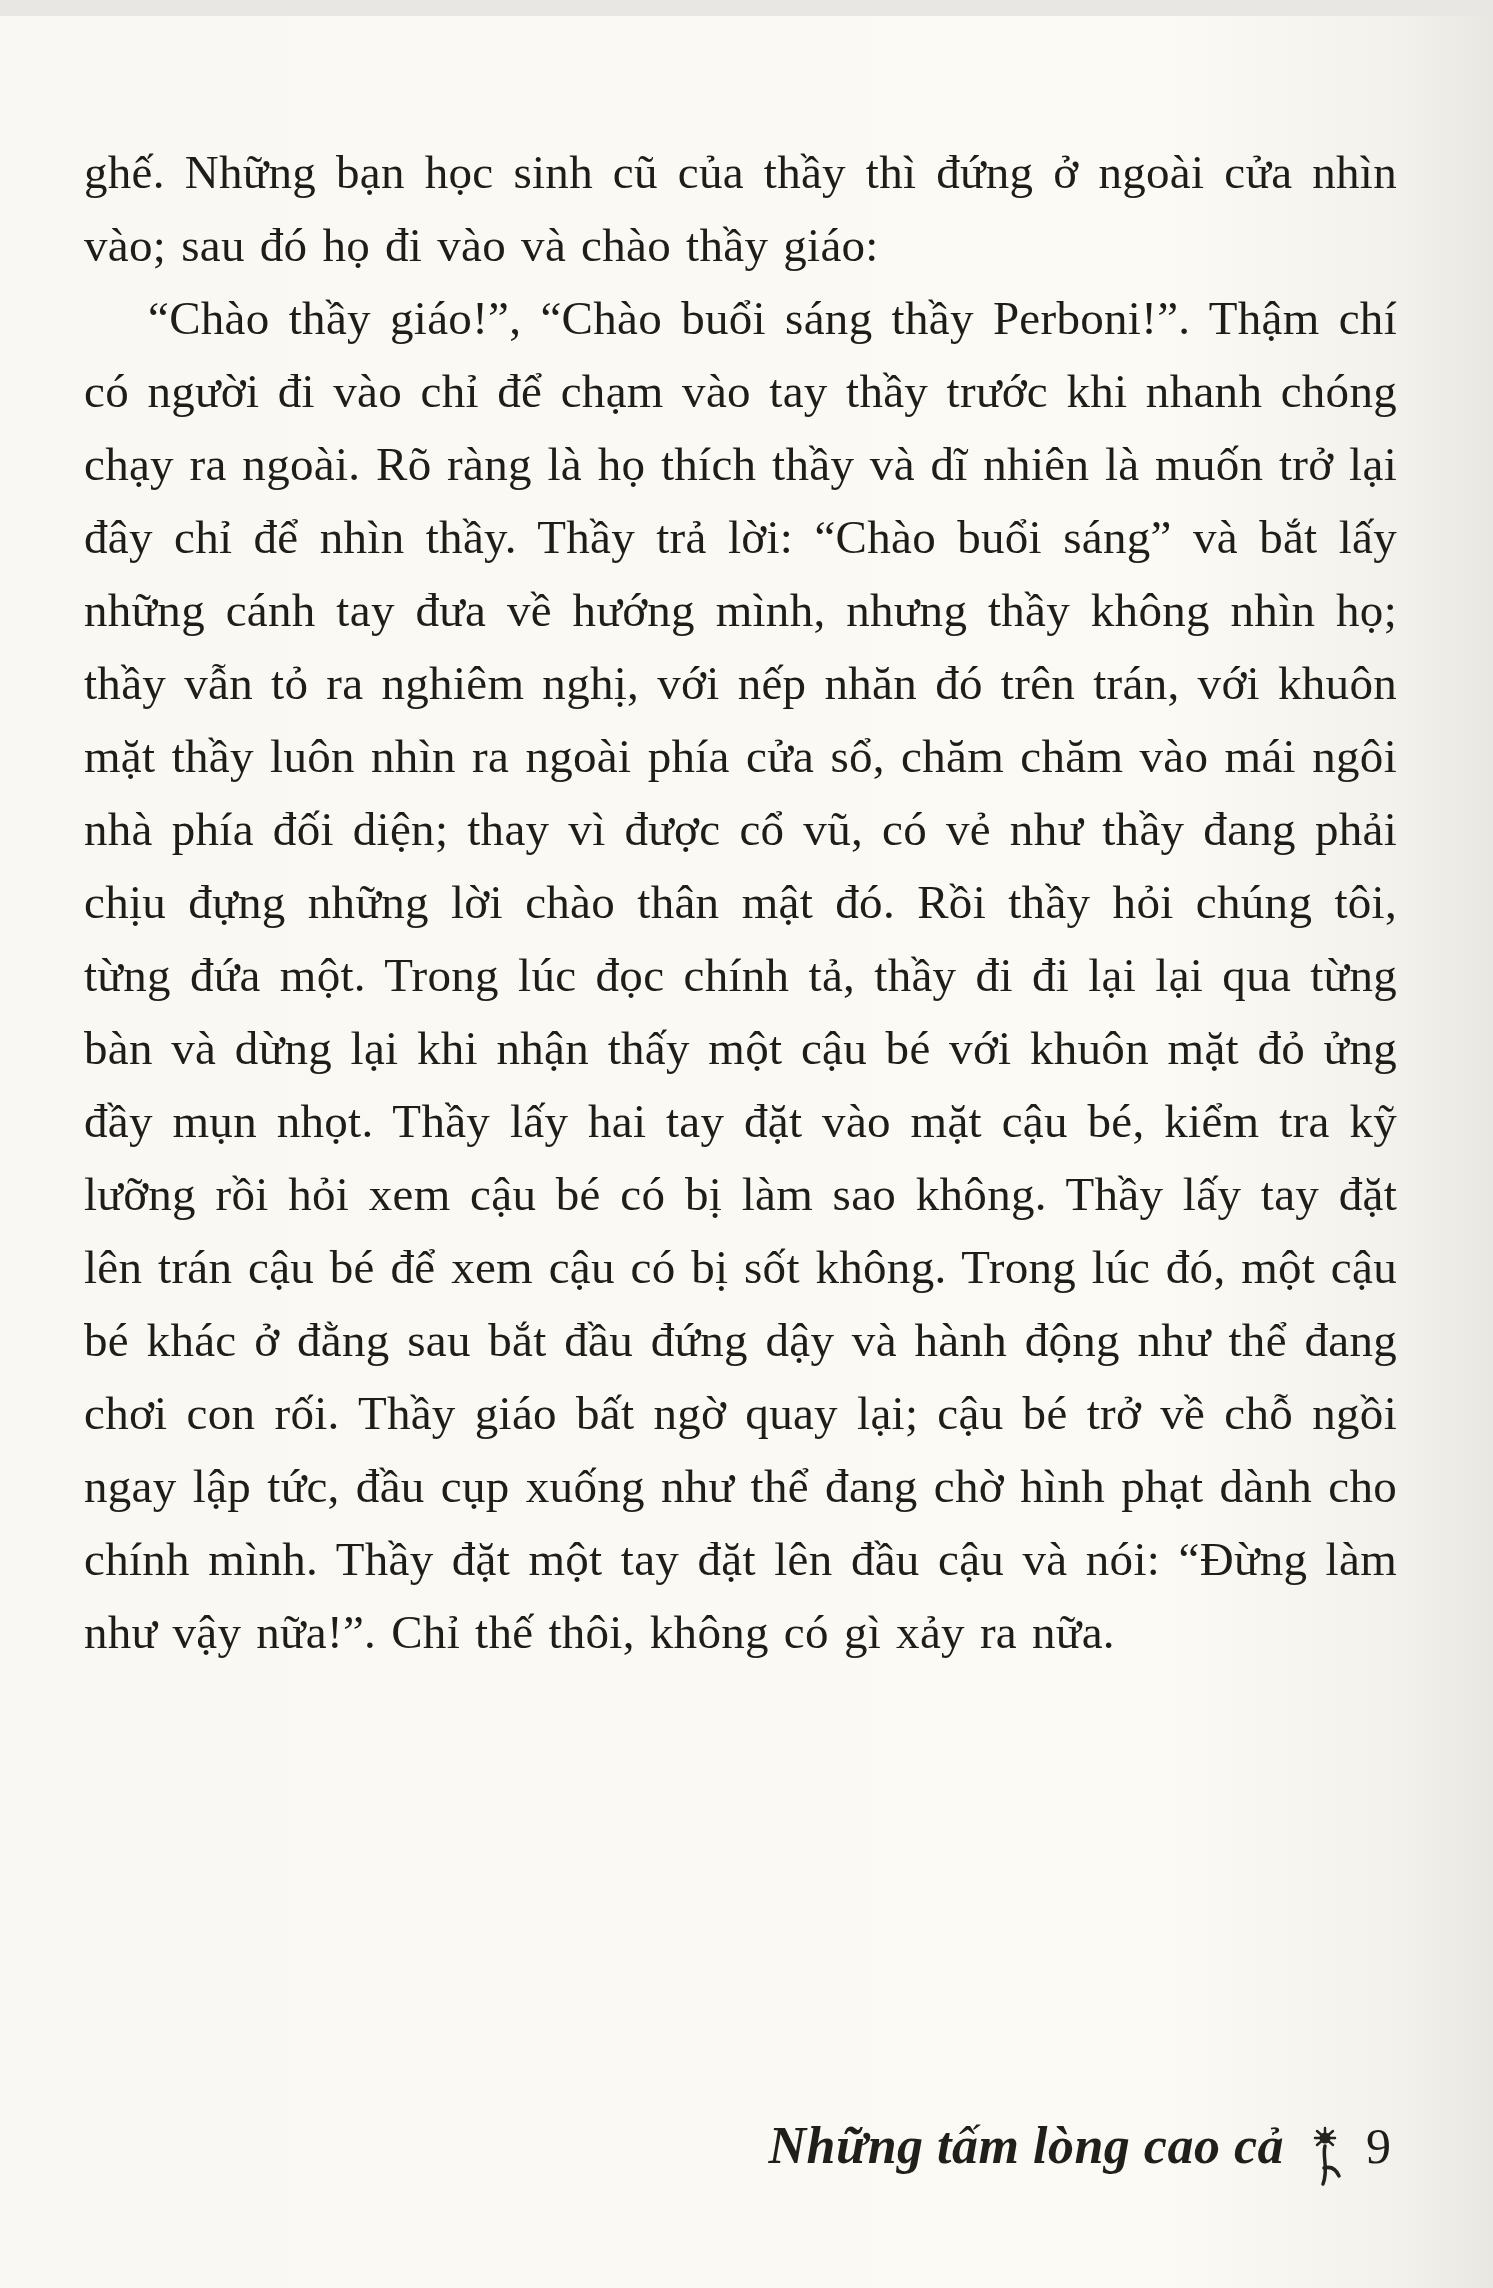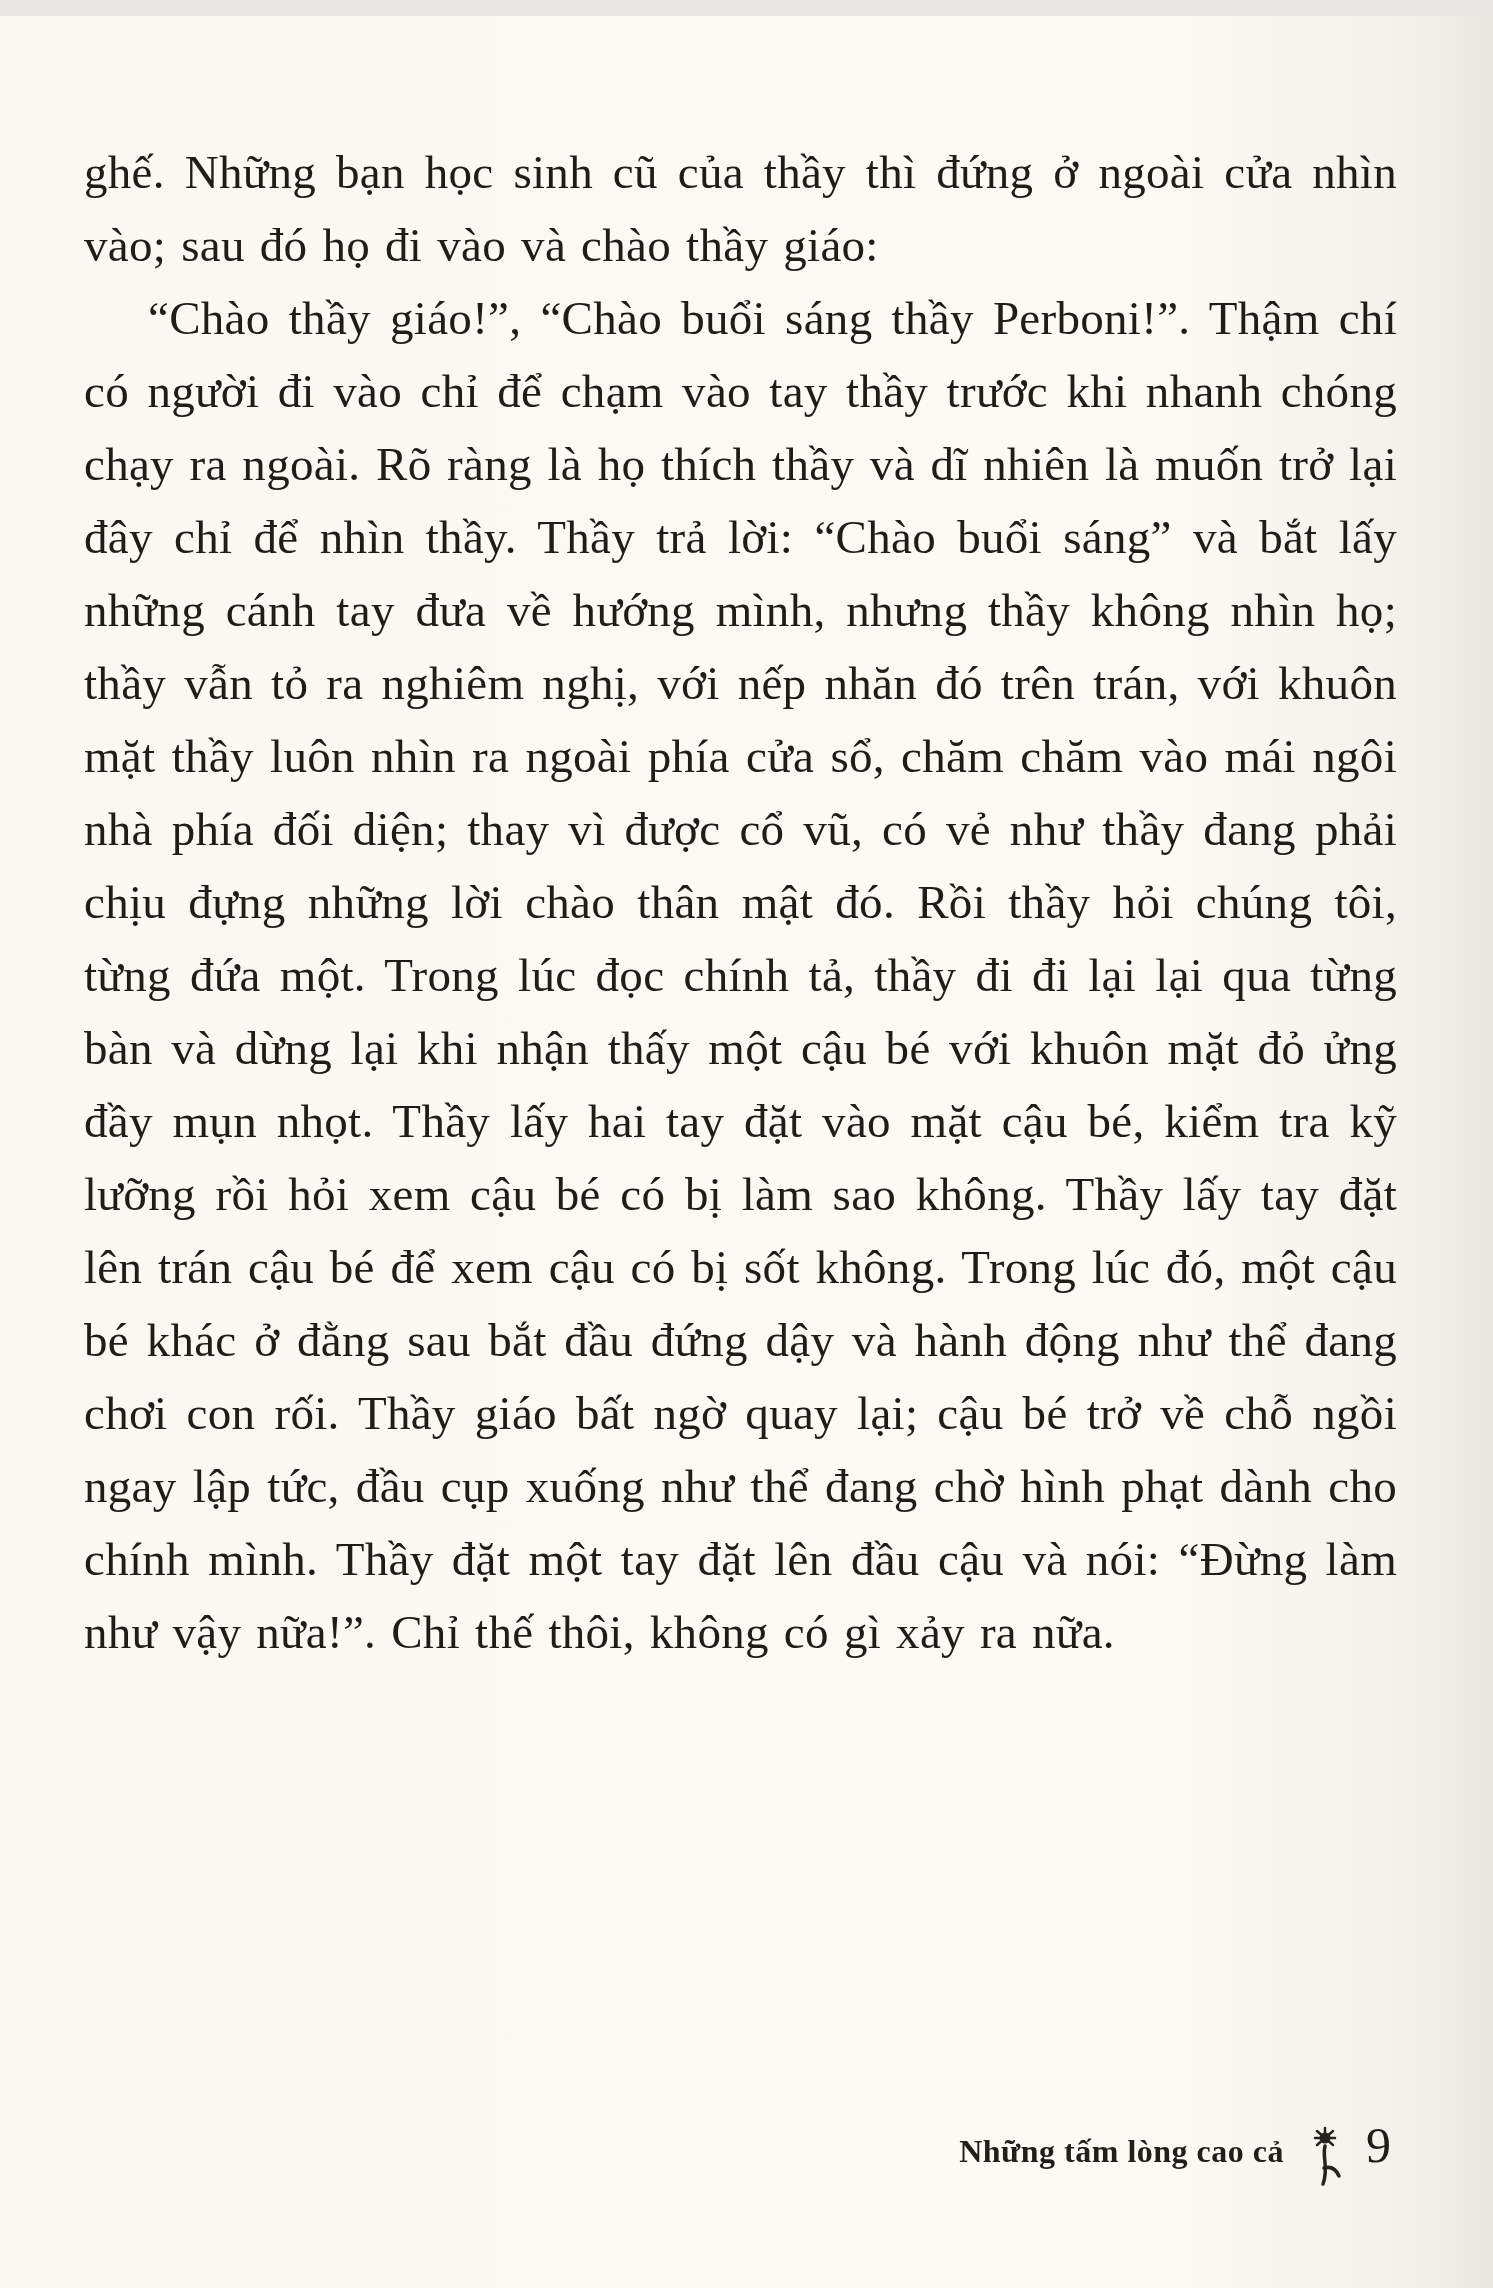--- a/index.html
+++ b/index.html
@@ -37,22 +37,23 @@
   }
   .footer {
     position: absolute;
     top: 2100px;
     right: 102px;
     display: flex;
     align-items: baseline;
     gap: 20px;
   }
   .book-title {
-    font-size: 32px;
+    font-size: 52px;
     font-weight: bold;
+    font-style: italic;
     letter-spacing: 0.5px;
     color: #201f1c;
   }
   .flower {
     display: inline-block;
     align-self: flex-end;
     transform: translateY(10px);
   }
   .page-number {
     font-size: 50px;

